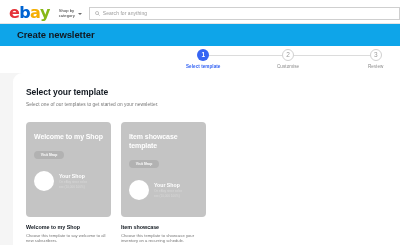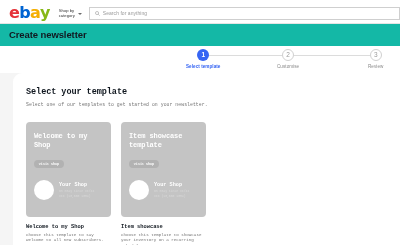--- a/index.html
+++ b/index.html
@@ -103,22 +103,22 @@
     letter-spacing: 0.05px;
   }
 
   .header-rule {
     height: 1px;
     background: #e5e5e5;
   }
 
   
   .page-title-bar {
-    background: #14b8a6;
-    padding: 5px 0 6px 9px;
+    background: #0ea5e9;
+    padding: 5px 0 6px 17px;
   }
   .page-title {
     font-size: 9.5px;
     font-weight: 700;
     color: #111820;
     letter-spacing: -0.1px;
   }
 
   
   .stepper {
@@ -180,21 +180,20 @@
     white-space: nowrap;
   }
   .step-label.active { color: #3665f3; font-weight: 700; }
   .step-label.inactive { color: #8a8a8a; }
 
   
   .page-bg {
     position: relative;
     background: #f5f5f5;
     height: 173px;
-    font-family: Liberation Mono, monospace;
   }
   .panel {
     position: absolute;
     left: 13px;
     top: 0;
     right: 0;
     bottom: 0;
     background: #ffffff;
     border-top-left-radius: 9px;
     padding: 14px 0 0 13px;

